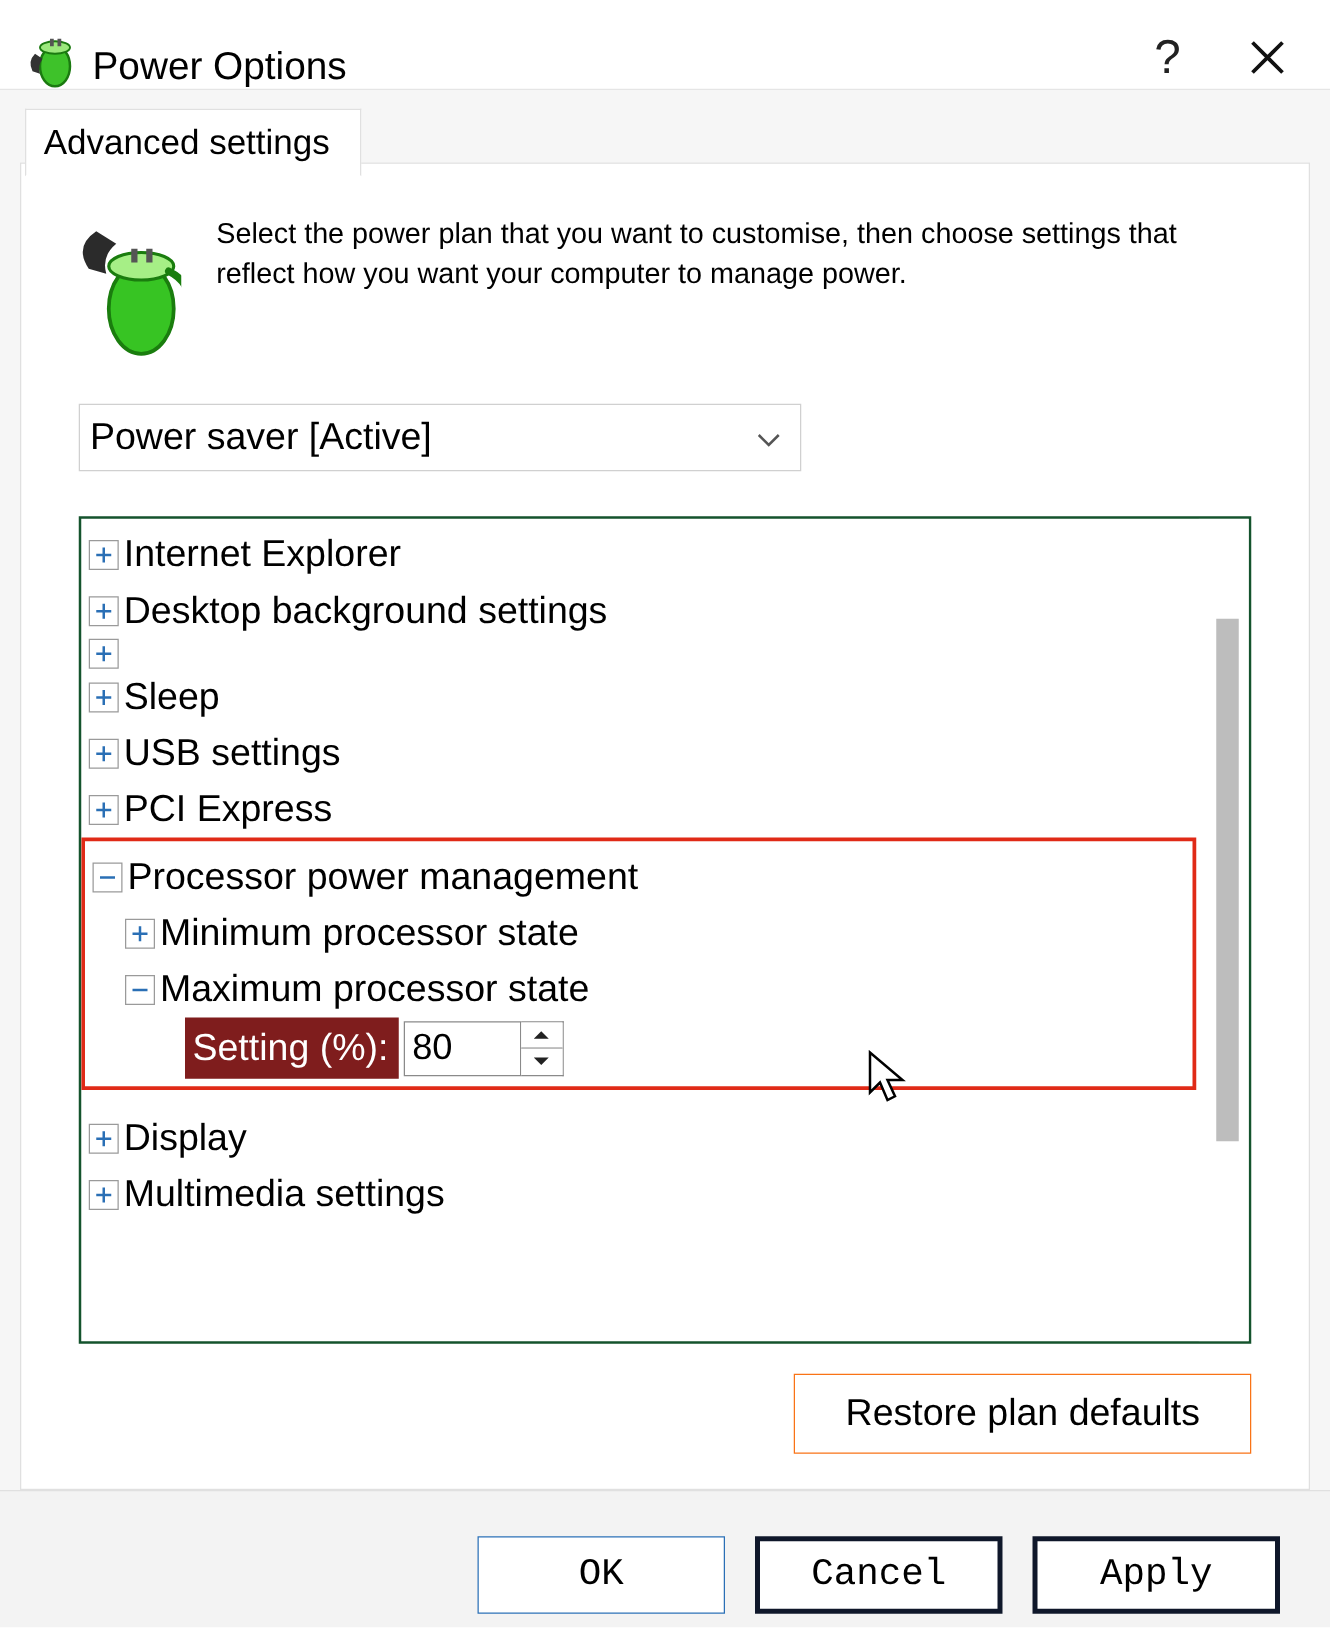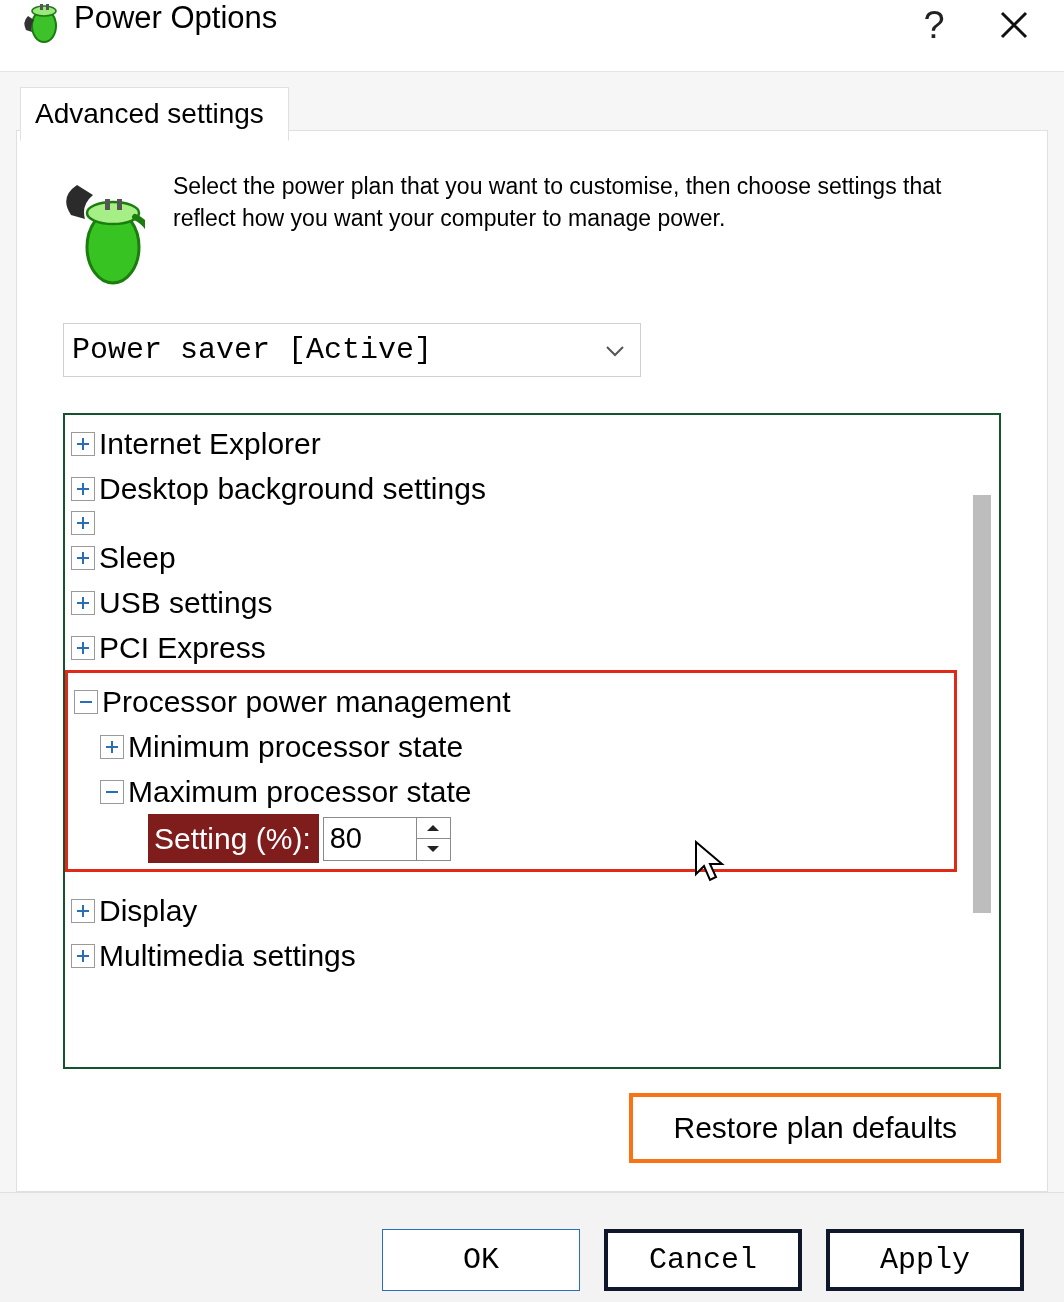--- a/index.html
+++ b/index.html
@@ -12,21 +12,21 @@
   .window {
     width: 1064px;
     height: 1302px;
     position: relative;
     background: #fff;
     overflow: hidden;
   }
   
   .titlebar {
     display: flex;
-    align-items: flex-start;
+    align-items: flex-end;
     height: 72px;
     padding: 0 20px;
     border-bottom: 1px solid #e5e5e5;
   }
   .titlebar .ticon {
     width: 44px; height: 44px;
     margin-right: 10px;
     flex: 0 0 auto;
   }
   .titlebar .title {
@@ -93,21 +93,20 @@
     width: 578px;
     height: 54px;
     border: 1px solid #d0d0d0;
     display: flex;
     align-items: center;
     justify-content: space-between;
     padding: 0 15px 0 8px;
     font-size: 30px;
     margin-bottom: 36px;
     background: #fff;
-    font-family: Liberation Mono, monospace;
   }
   .plan-select .chev svg { width: 20px; height: 14px; }
 
   .tree-outer {
     flex: 1 1 auto;
     border: 2px solid #14532d;
     background: #fff;
     display: flex;
     position: relative;
     overflow: hidden;
@@ -197,21 +196,21 @@
   }
   .spinner .sp:first-child { border-bottom: 1px solid #8a8a8a; }
   .spinner svg { width: 14px; height: 8px; }
 
   .restore-row {
     display: flex;
     justify-content: flex-end;
     margin-top: 24px;
   }
   .restore-btn {
-    border: 4px solid #f97316;
+    border: 1px solid #f97316;
     background: #fff;
     font-size: 30px;
     padding: 14px 40px;
   }
 
   
   .btnbar {
     height: 134px;
     background: #f3f3f3;
     border-top: 1px solid #e0e0e0;

